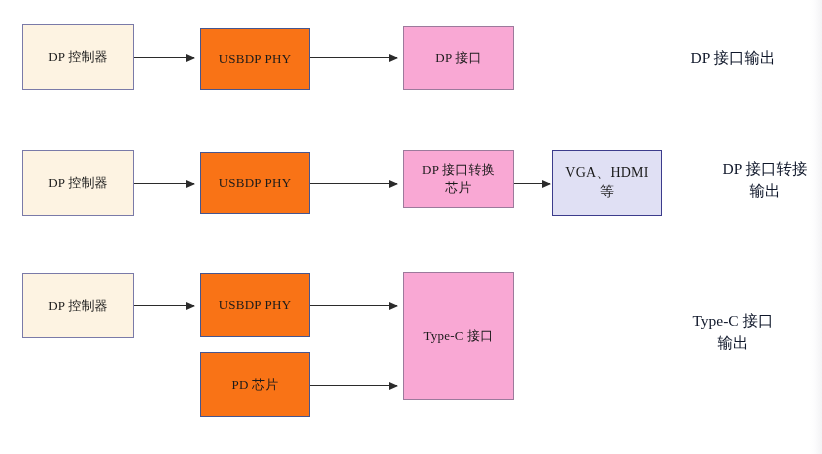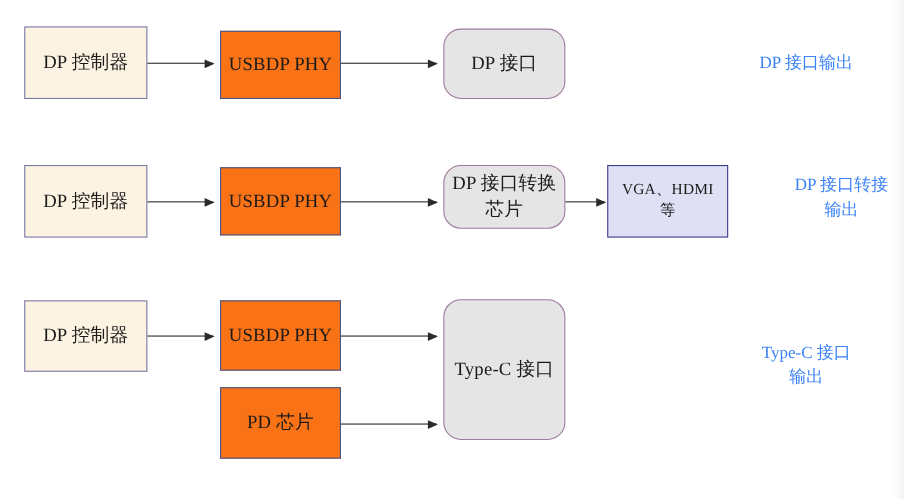--- a/index.html
+++ b/index.html
@@ -29,36 +29,36 @@
   }
 
   .node {
     position: absolute;
     box-sizing: border-box;
     border: 1.5px solid #6a6a9c;
     display: flex;
     align-items: center;
     justify-content: center;
     text-align: center;
-    font-size: 17px;
+    font-size: 13px;
     line-height: 1.35;
     color: #1a1a1a;
     letter-spacing: 0.2px;
     white-space: pre-line;
   }
   .fill-cream  { background: #fdf3e2; border-color: #7a7aa8; }
   .fill-cyan   { background: #f97316; border-color: #46568f; }
-  .fill-pink   { background: #e5e5e5; border-color: #9c7a9c; border-radius: 16px; }
+  .fill-pink   { background: #f9a8d4; border-color: #9c7a9c; }
   .fill-violet { background: #e0e0f4; border-color: #3c3c8c; }
 
   .label {
     position: absolute;
     font-size: 15.5px;
     line-height: 1.45;
-    color: #3b82f6;
+    color: #0f172a;
     text-align: center;
     white-space: pre-line;
   }
 
   
   .arrow {
     position: absolute;
     height: 0;
     border-top: 1.4px solid #2b2b2b;
   }

